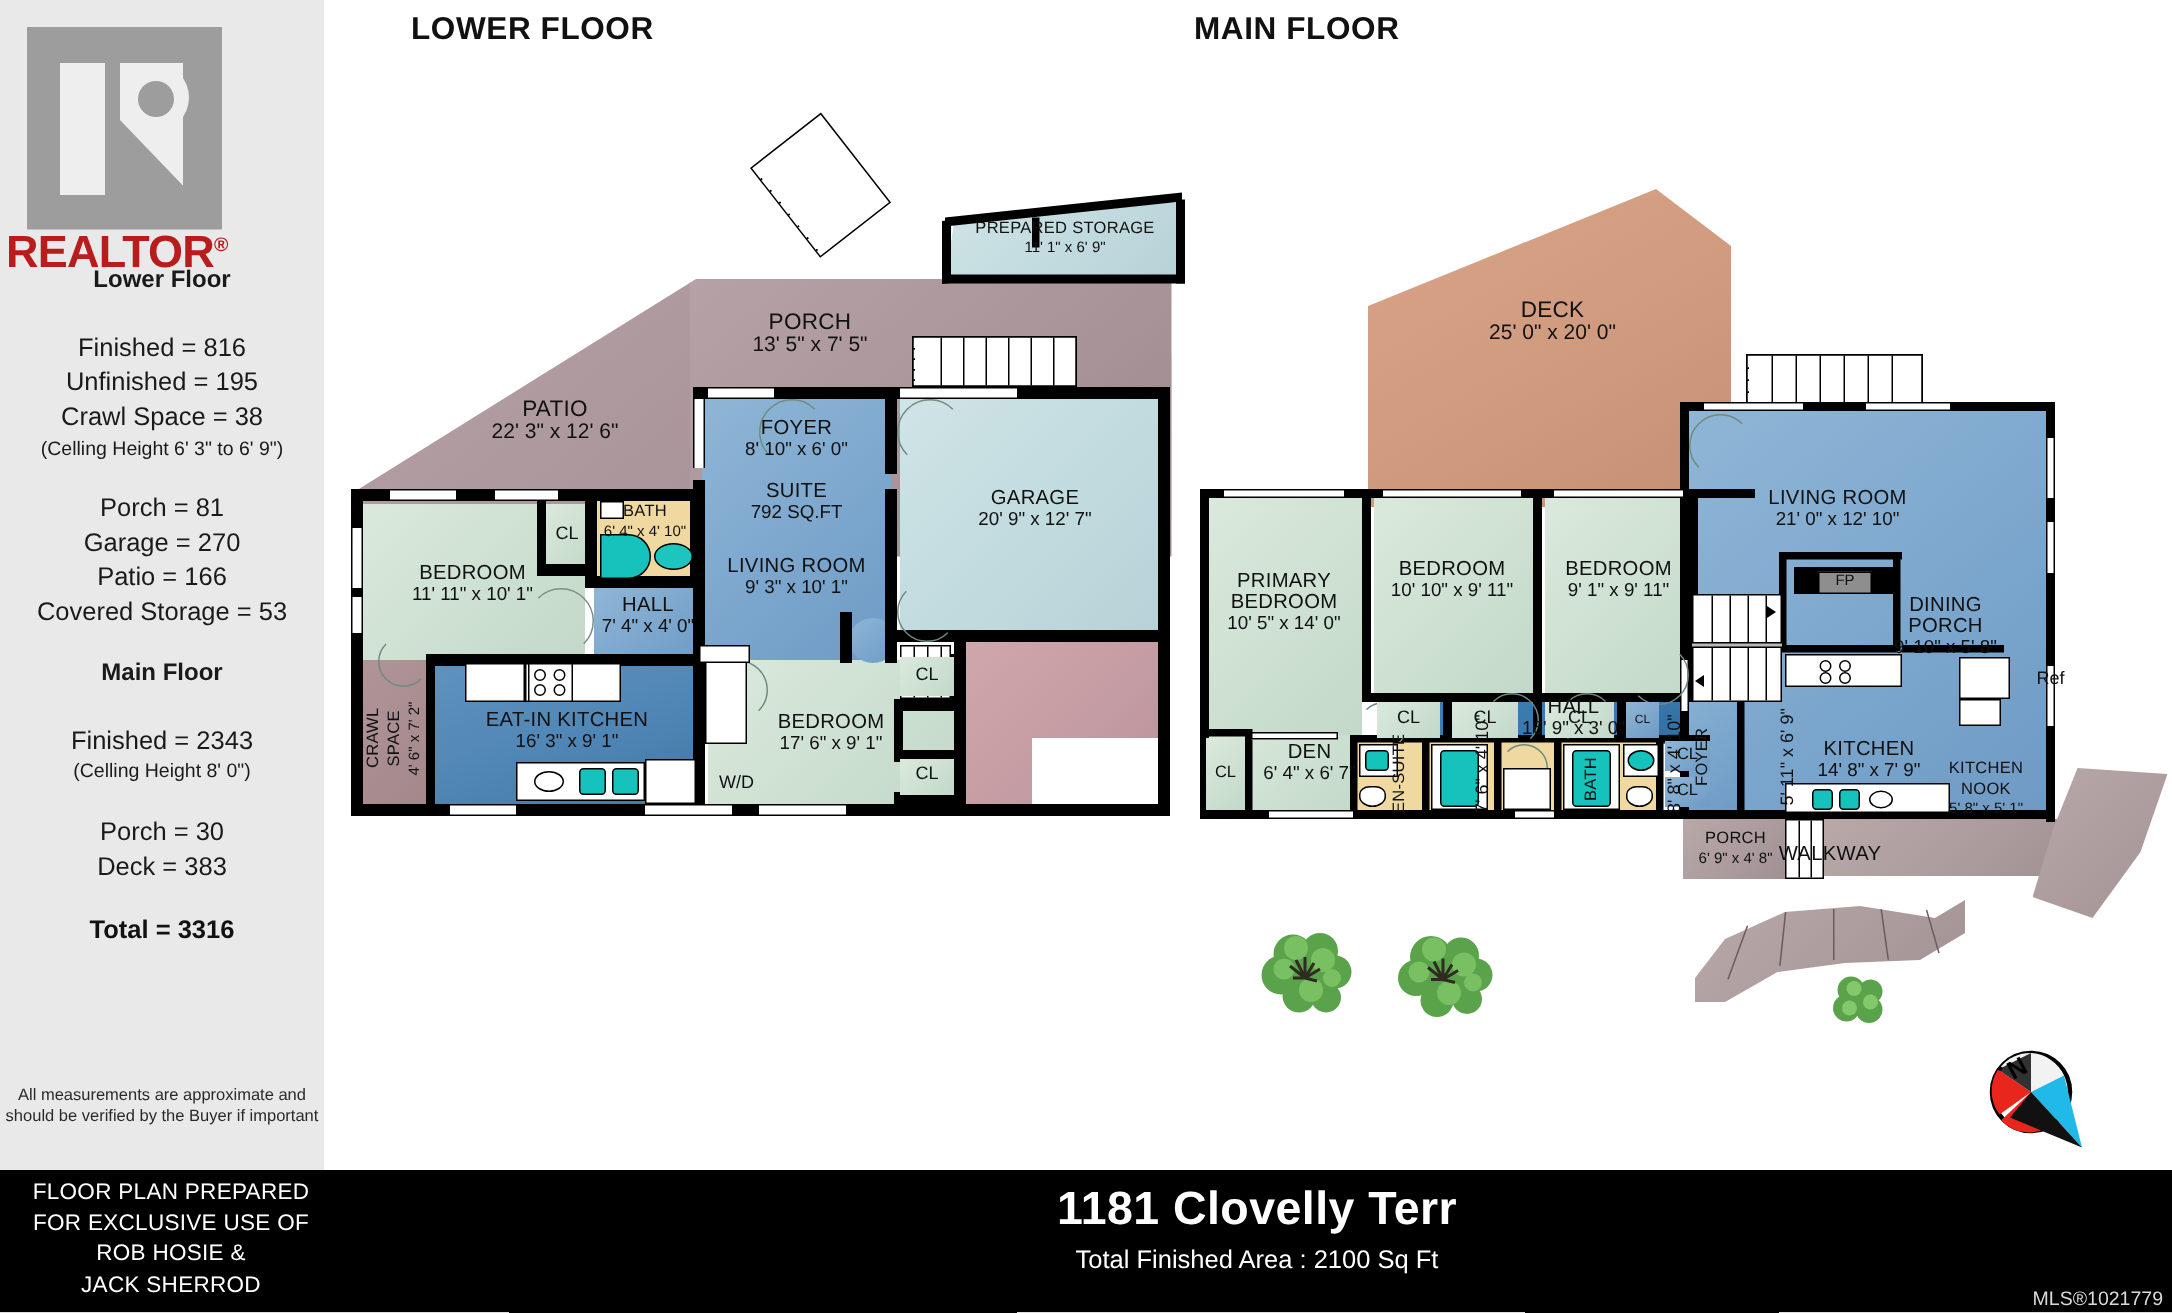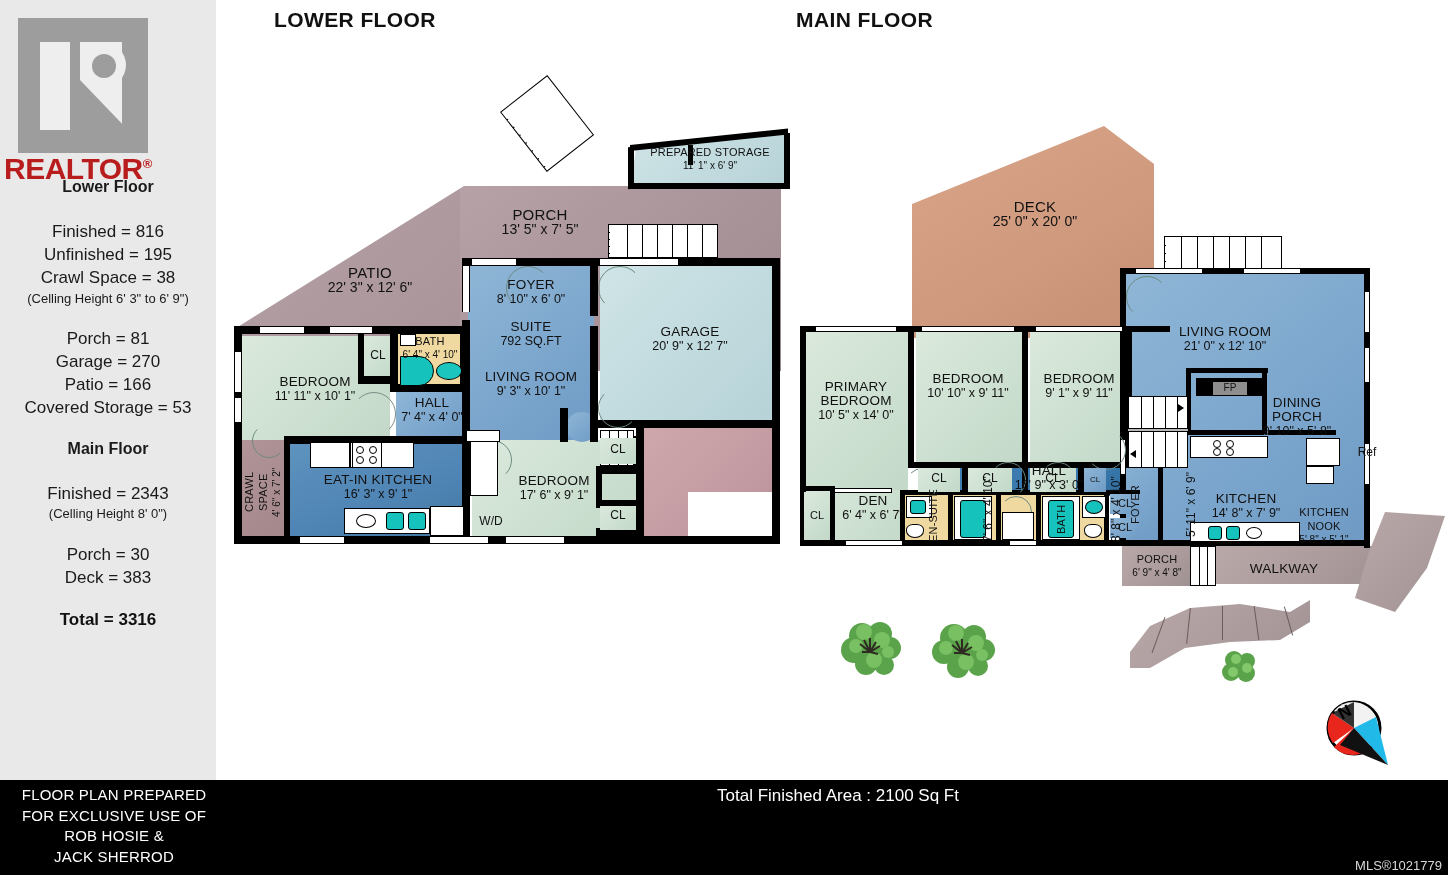--- a/index.html
+++ b/index.html
@@ -185,30 +185,35 @@
     <div class="side-block side-head" style="top:440px;">Main Floor</div>
 
     <div class="side-block side-line" style="top:482px;">Finished = 2343</div>
     <div class="side-block side-small" style="top:505px;">(Celling Height 8' 0")</div>
 
     <div class="side-block side-line" style="top:543px;">Porch = 30</div>
     <div class="side-block side-line" style="top:566px;">Deck = 383</div>
 
     <div class="side-block side-total" style="top:610px;">Total = 3316</div>
 
+    <div id="disclaimer">
+      <div>All measurements are approximate and</div>
+      <div>should be verified by the Buyer if important</div>
+    </div>
   </div>
 
   <div id="footer-left">
     <div>FLOOR PLAN PREPARED</div>
     <div>FOR EXCLUSIVE USE OF</div>
     <div>ROB HOSIE &amp;</div>
     <div>JACK SHERROD</div>
   </div>
 
   <div id="footer-main">
+    <div id="footer-title">1181 Clovelly Terr</div>
     <div id="footer-sub">Total Finished Area : 2100 Sq Ft</div>
     <div id="mls">MLS®1021779</div>
   </div>
 
   <div class="plan-header" style="left:274px; top:8px;">LOWER FLOOR</div>
   <div class="plan-header" style="left:796px; top:8px;">MAIN FLOOR</div>
 
   <div id="lower-plan" class="shape" style="left:0;top:0;width:800px;height:570px;">
 
     <div class="shape f-mauve" style="left:236px; top:186px; width:545px; height:160px;
@@ -712,21 +717,21 @@
       <div class="n">KITCHEN</div>
       <div class="n">NOOK</div>
       <div class="d">5' 8" x 5' 1"</div>
     </div>
 
     <div class="lbl lbl-sm" style="left:1122px; top:552px; width:70px;">
       <div class="n">PORCH</div>
       <div class="d">6' 9" x 4' 8"</div>
     </div>
 
-    <div class="lbl" style="left:1224px; top:562px; width:120px;">
+    <div class="lbl" style="left:1160px; top:562px; width:120px;">
       <div class="n">WALKWAY</div>
     </div>
 
   </div>
 
   <svg class="tree" style="left:840px; top:618px;" width="70" height="62" viewBox="0 0 70 62">
     <g fill="#5aa34a">
       <circle cx="22" cy="18" r="13"></circle>
         <circle cx="40" cy="16" r="12"></circle>
       <circle cx="14" cy="32" r="13"></circle>

